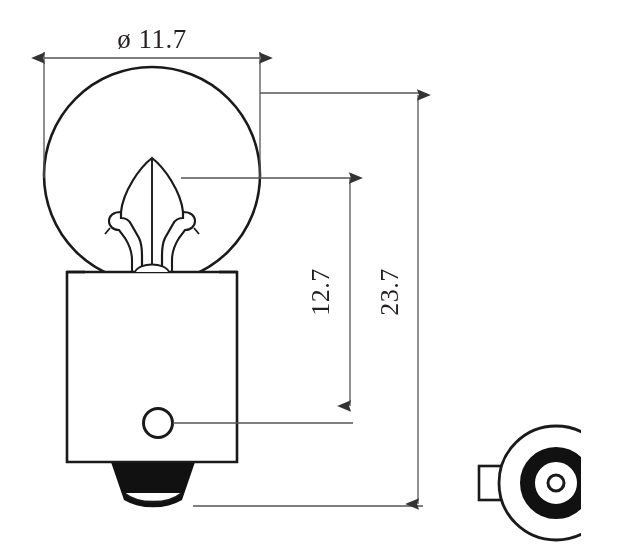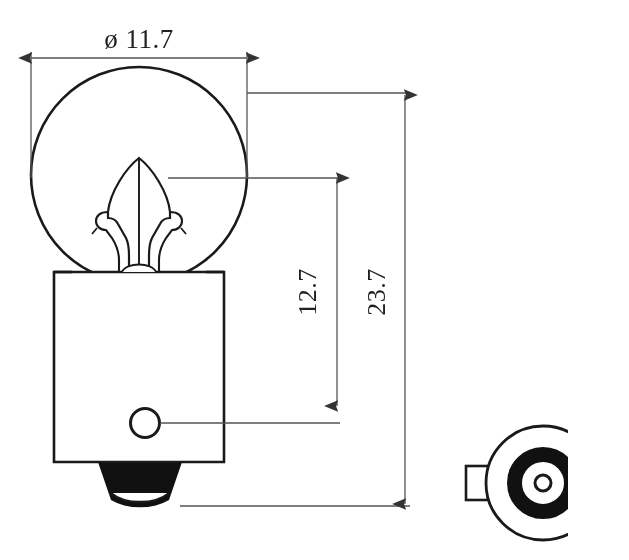--- a/index.html
+++ b/index.html
@@ -9,20 +9,21 @@
   }
   body {
     font-family: "Liberation Serif", "DejaVu Serif", serif;
   }
   #drawing-root {
     position: relative;
     width: 568px;
     height: 560px;
     background: #ffffff;
     overflow: hidden;
+    padding-left: 13px;
   }
   #drawing-svg {
     display: block;
     width: 629px;
     height: 560px;
   }
   .dim-text {
     font-family: "Liberation Serif", "DejaVu Serif", serif;
     font-size: 27px;
     fill: #231f20;

